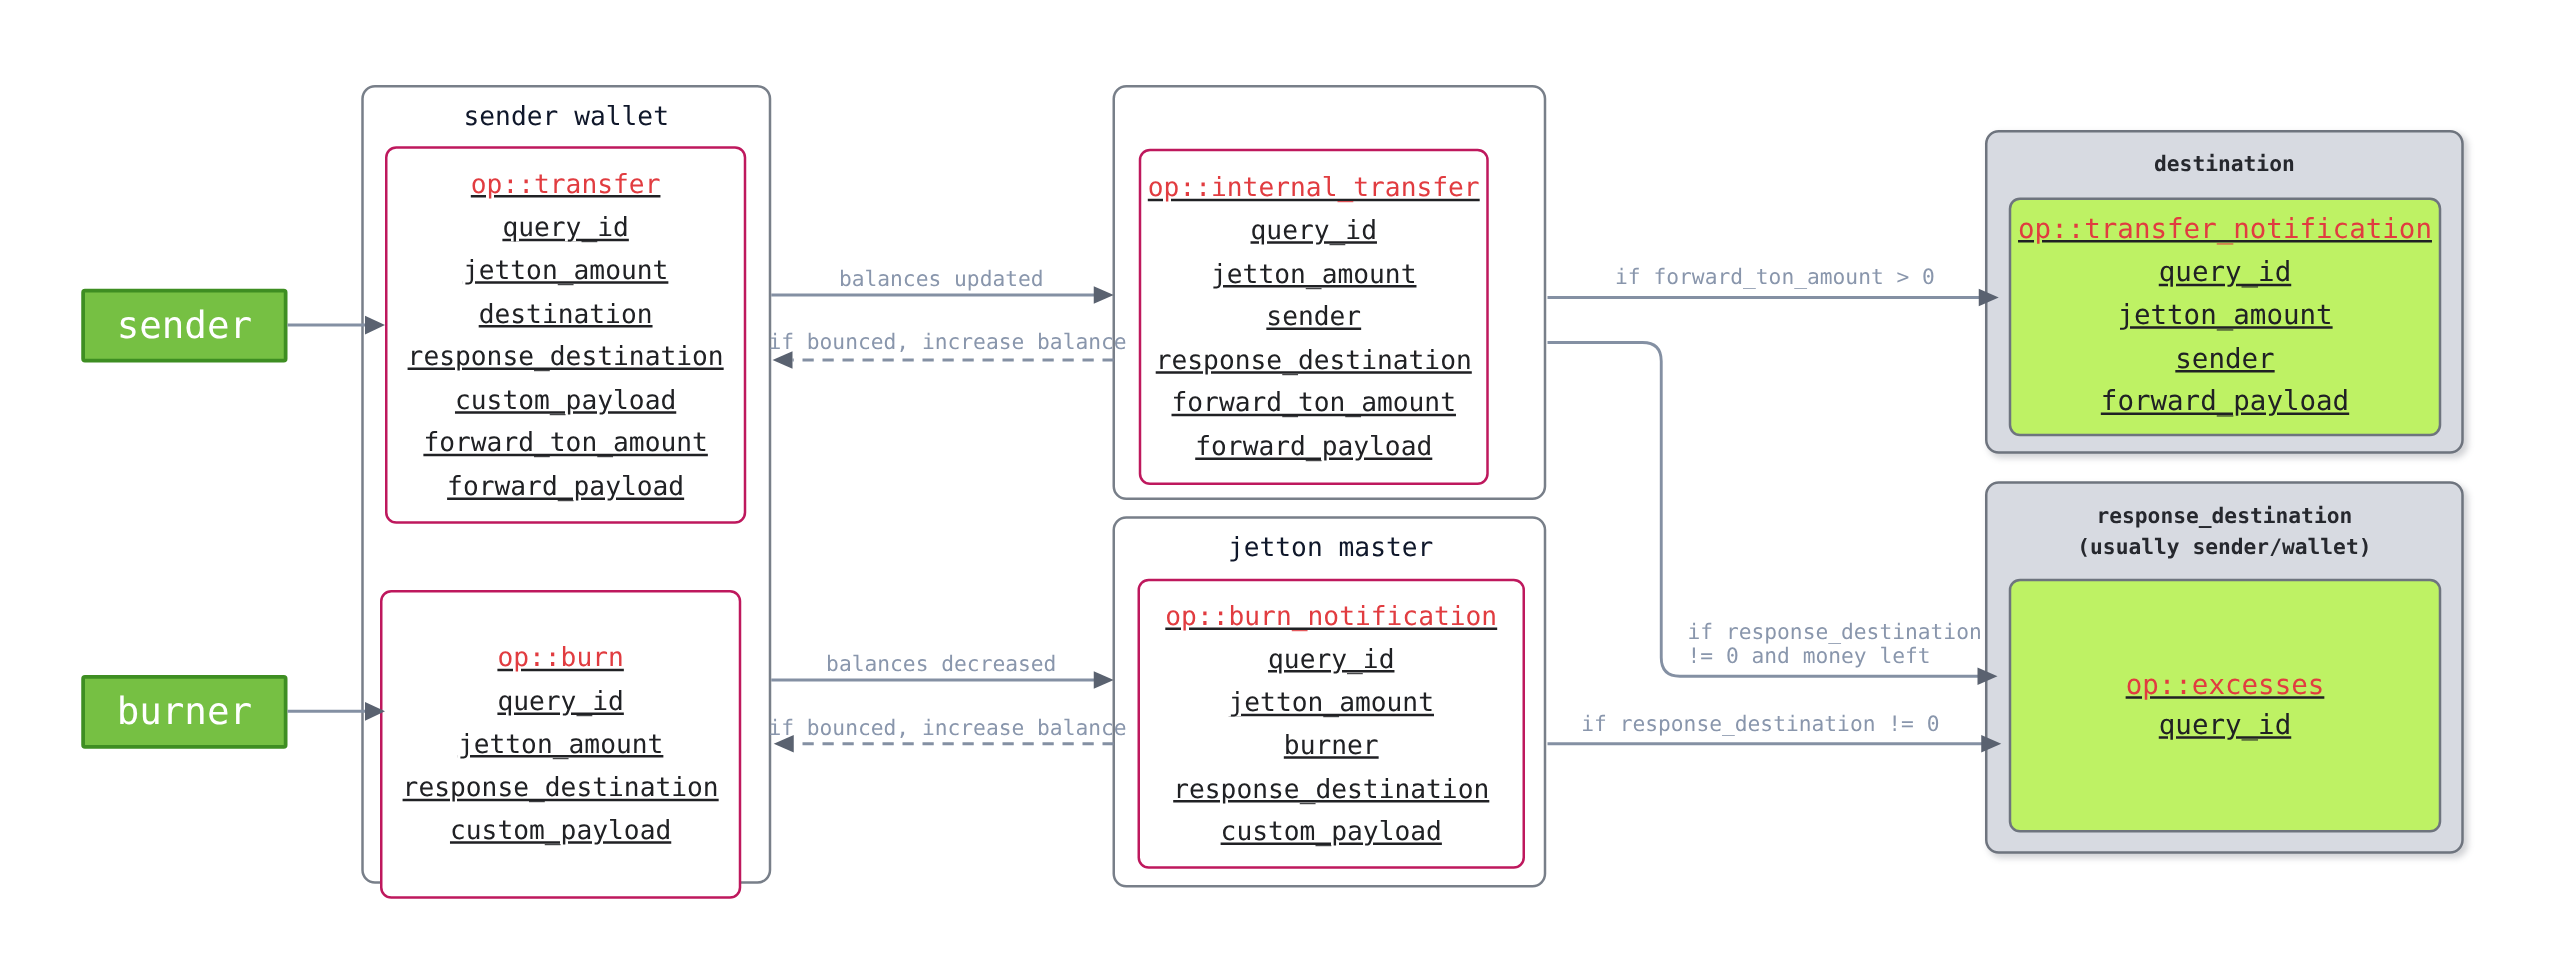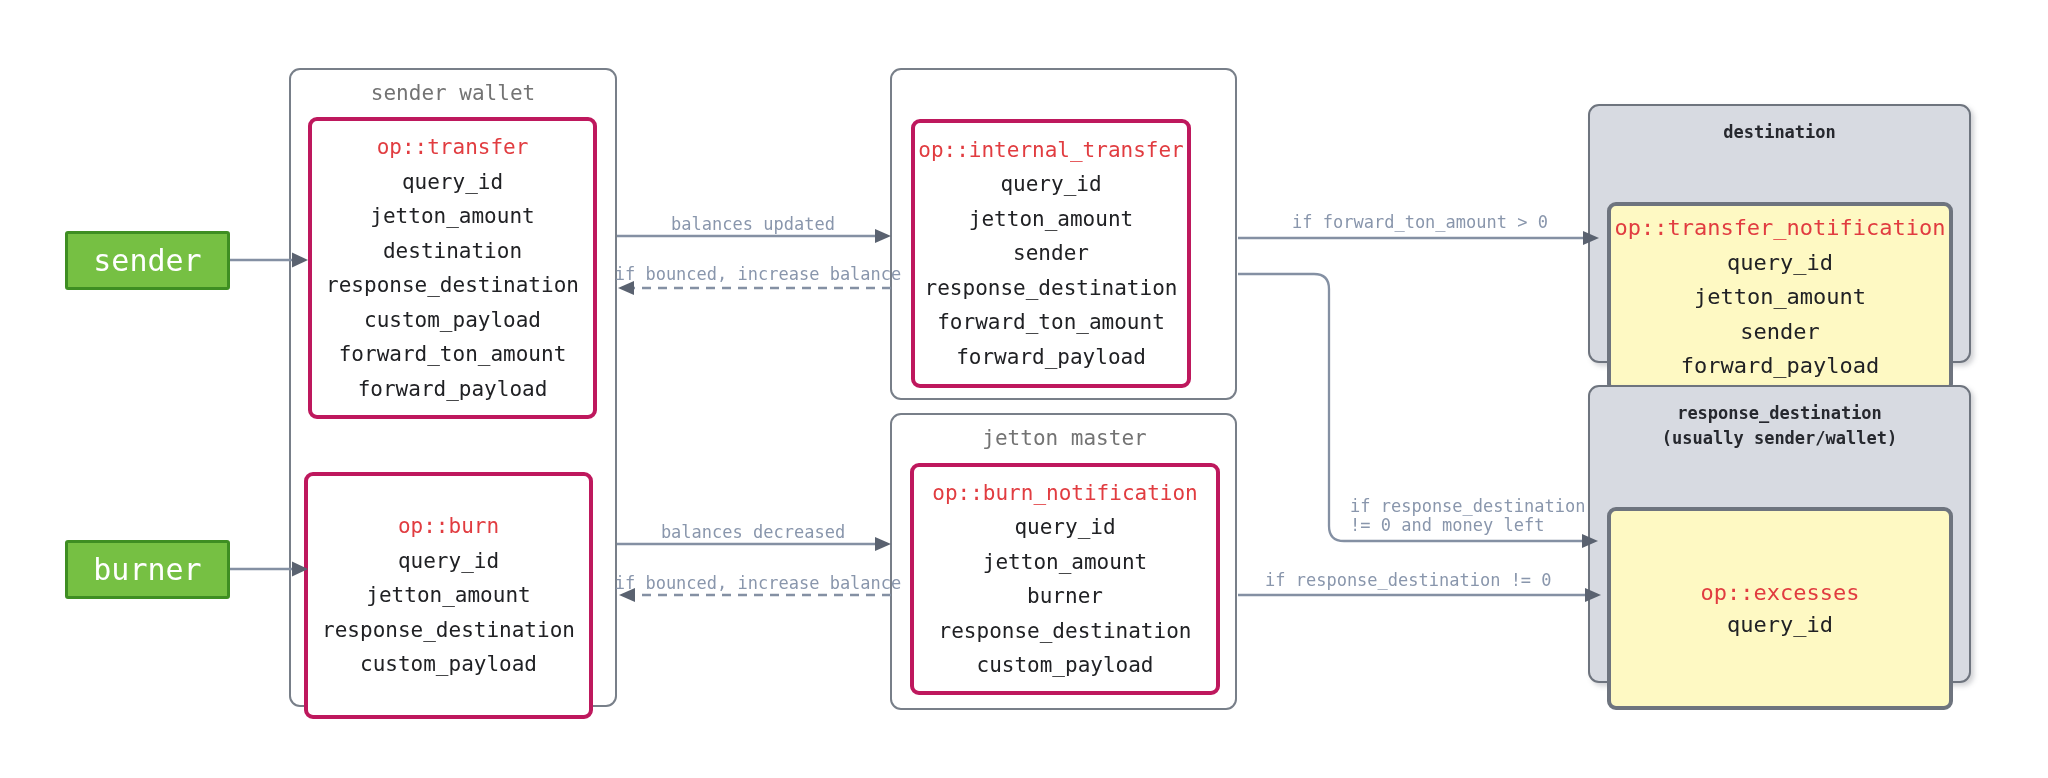--- a/index.html
+++ b/index.html
@@ -29,37 +29,38 @@
     border-radius:11px;
     background:#ffffff;
     box-sizing:border-box;
     z-index:1;
   }
   .group-title{
     position:absolute;
     top:79px;left:0;right:0;
     text-align:center;
     font-size:21px;
-    color:#737373;
+    color:#0f172a;
     z-index:2;
   }
   
   .msg{
     position:absolute;
-    border:4px solid #be185d;
+    border:2px solid #be185d;
     border-radius:9px;
     background:#ffffff;
     box-sizing:border-box;
     display:flex;flex-direction:column;
     align-items:center;justify-content:center;
     text-align:center;
     font-size:21px;
     line-height:34.5px;
     color:#202124;
     z-index:2;
+    text-decoration:underline;
   }
   .op{color:#e13c40;}
   .field{color:#202124;}
   
   .panel{
     position:absolute;
     background:#d7dae1;
     border:2px solid #6e747e;
     border-radius:11px;
     box-sizing:border-box;
@@ -70,24 +71,23 @@
     position:absolute;
     top:14px;left:0;right:0;
     text-align:center;
     font-size:17px;
     font-weight:700;
     line-height:25px;
     color:#26282e;
     z-index:2;
   }
   .panel .msg{
-    background:#fef9c3;
+    background:#bef264;
     font-size:22px;
     border-color:#6e747e;
-    margin-top:44px;
   }
   .msg.excesses{line-height:32px;}
   
   .edge-label{
     position:absolute;
     font-size:17px;
     line-height:19px;
     color:#8996ac;
     white-space:nowrap;
     z-index:7;

